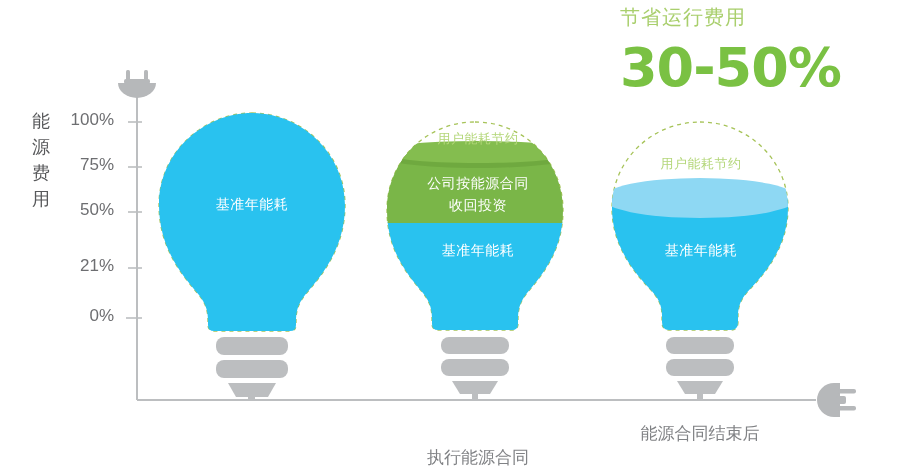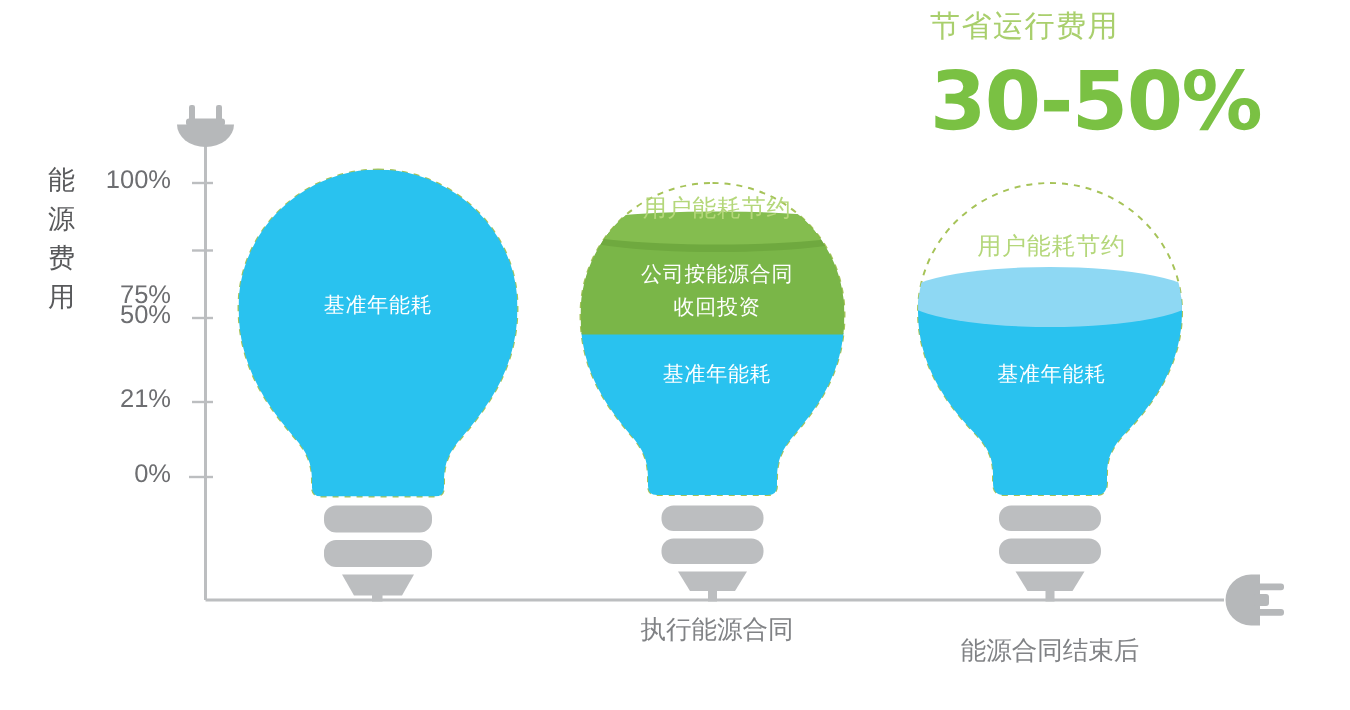--- a/index.html
+++ b/index.html
@@ -44,21 +44,21 @@
 
   
   .bulbtext{
     position:absolute;text-align:center;color:#ffffff;
     font-size:14px;line-height:22px;letter-spacing:0.5px;
     font-family:"DejaVu Sans",sans-serif;
     pointer-events:none;white-space:pre-line;
   }
   .savelabel{
     position:absolute;text-align:center;color:#b4d77a;
-    font-size:16px;line-height:18px;letter-spacing:0.5px;
+    font-size:13px;line-height:18px;letter-spacing:0.5px;
     font-family:"DejaVu Sans",sans-serif;
   }
 </style>
 </head>
 <body>
 
 <div id="stage">
 
   <svg id="art" viewBox="0 0 900 473">
     <defs>
@@ -202,26 +202,26 @@
   </svg>
 
   <div class="headline">
     <div class="sub">节省运行费用</div>
     <div class="big">30-50%</div>
   </div>
 
   <div class="ylabel">能源费用</div>
 
   <div class="ytick" style="left:56px;top:110px;">100%</div>
-  <div class="ytick" style="left:56px;top:155px;margin-top:32px;">75%</div>
+  <div class="ytick" style="left:56px;top:155px;">75%</div>
   <div class="ytick" style="left:56px;top:200px;">50%</div>
   <div class="ytick" style="left:56px;top:256px;">21%</div>
   <div class="ytick" style="left:56px;top:306px;">0%</div>
 
-  <div class="xtick" style="left:383px;top:408px;">执行能源合同</div>
+  <div class="xtick" style="left:383px;top:446px;">执行能源合同</div>
   <div class="xtick" style="left:605px;top:422px;">能源合同结束后</div>
 
   <div class="bulbtext" style="left:182px;top:193px;width:140px;">基准年能耗</div>
 
   <div class="savelabel" style="left:405px;top:130px;width:146px;">用户能耗节约</div>
   <div class="bulbtext" style="left:398px;top:172px;width:160px;">公司按能源合同
 收回投资</div>
   <div class="bulbtext" style="left:405px;top:239px;width:146px;">基准年能耗</div>
 
   <div class="savelabel" style="left:628px;top:155px;width:146px;">用户能耗节约</div>

